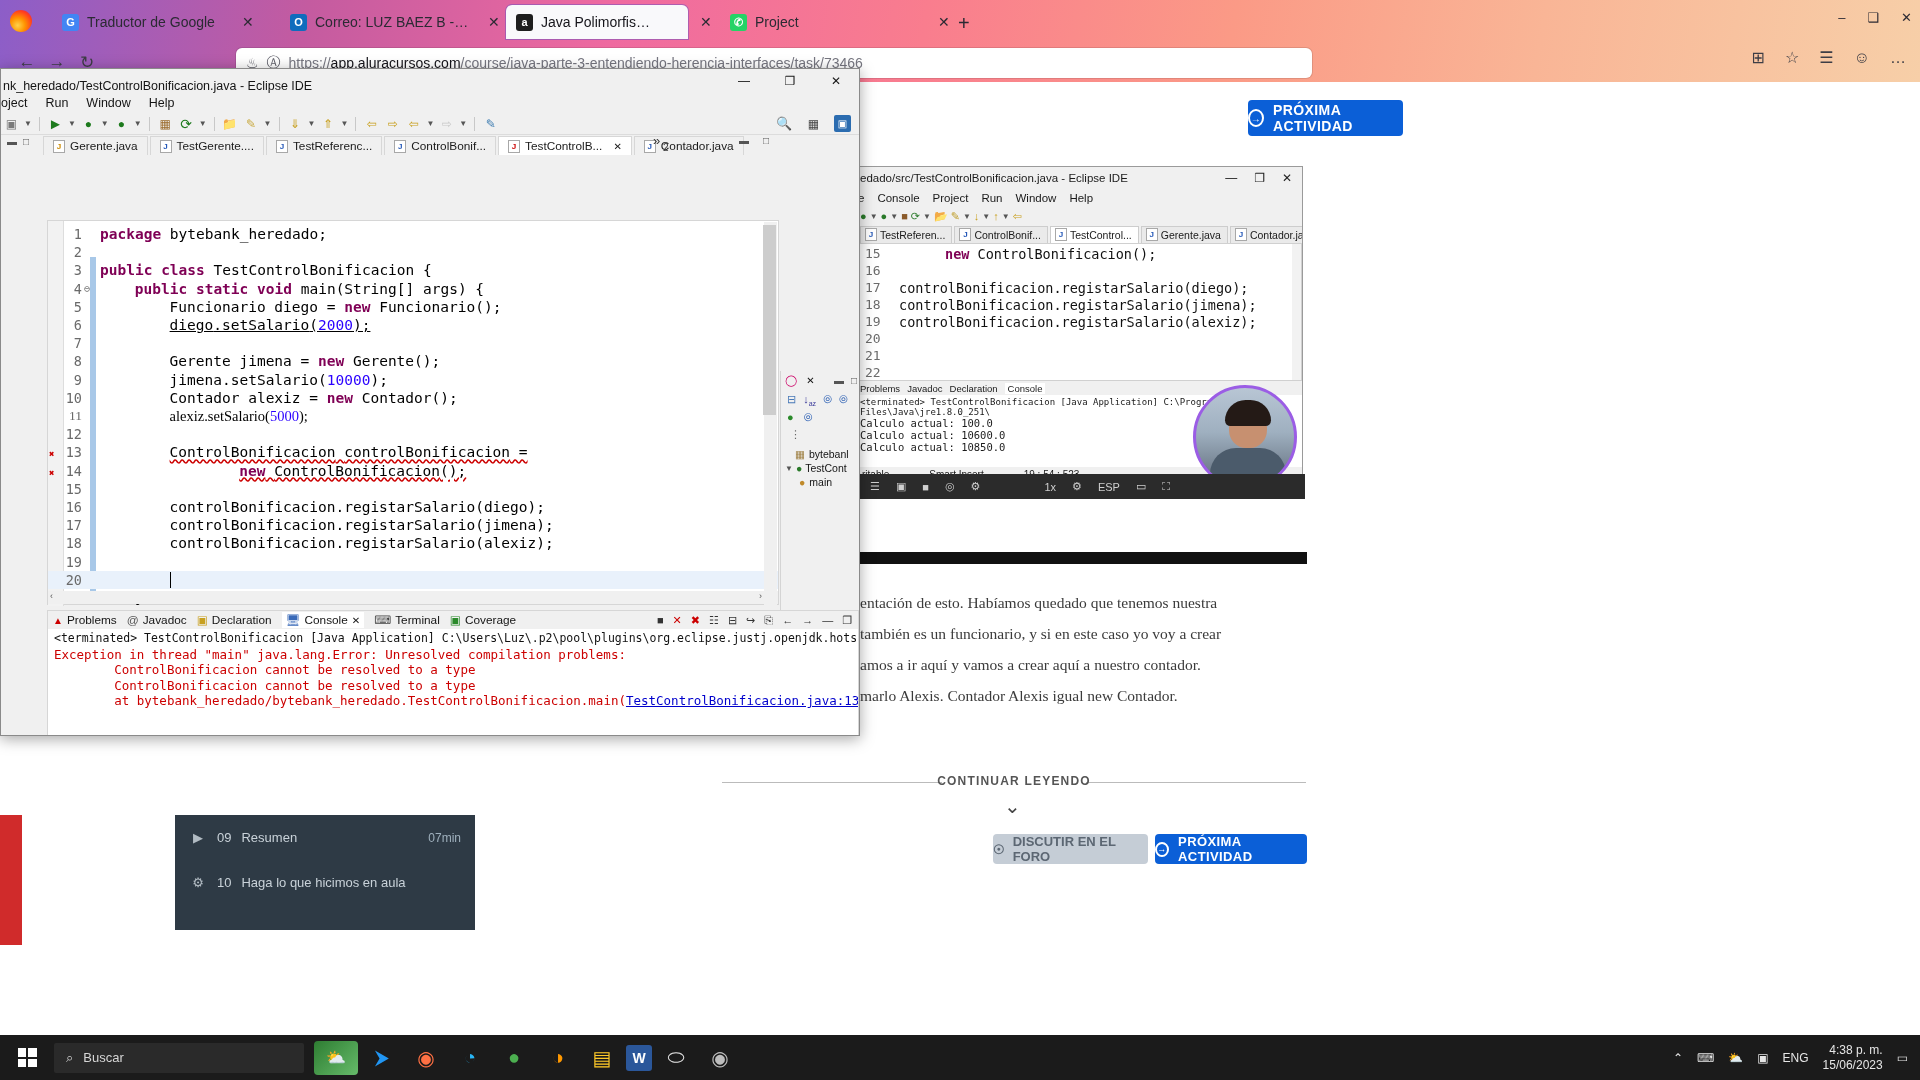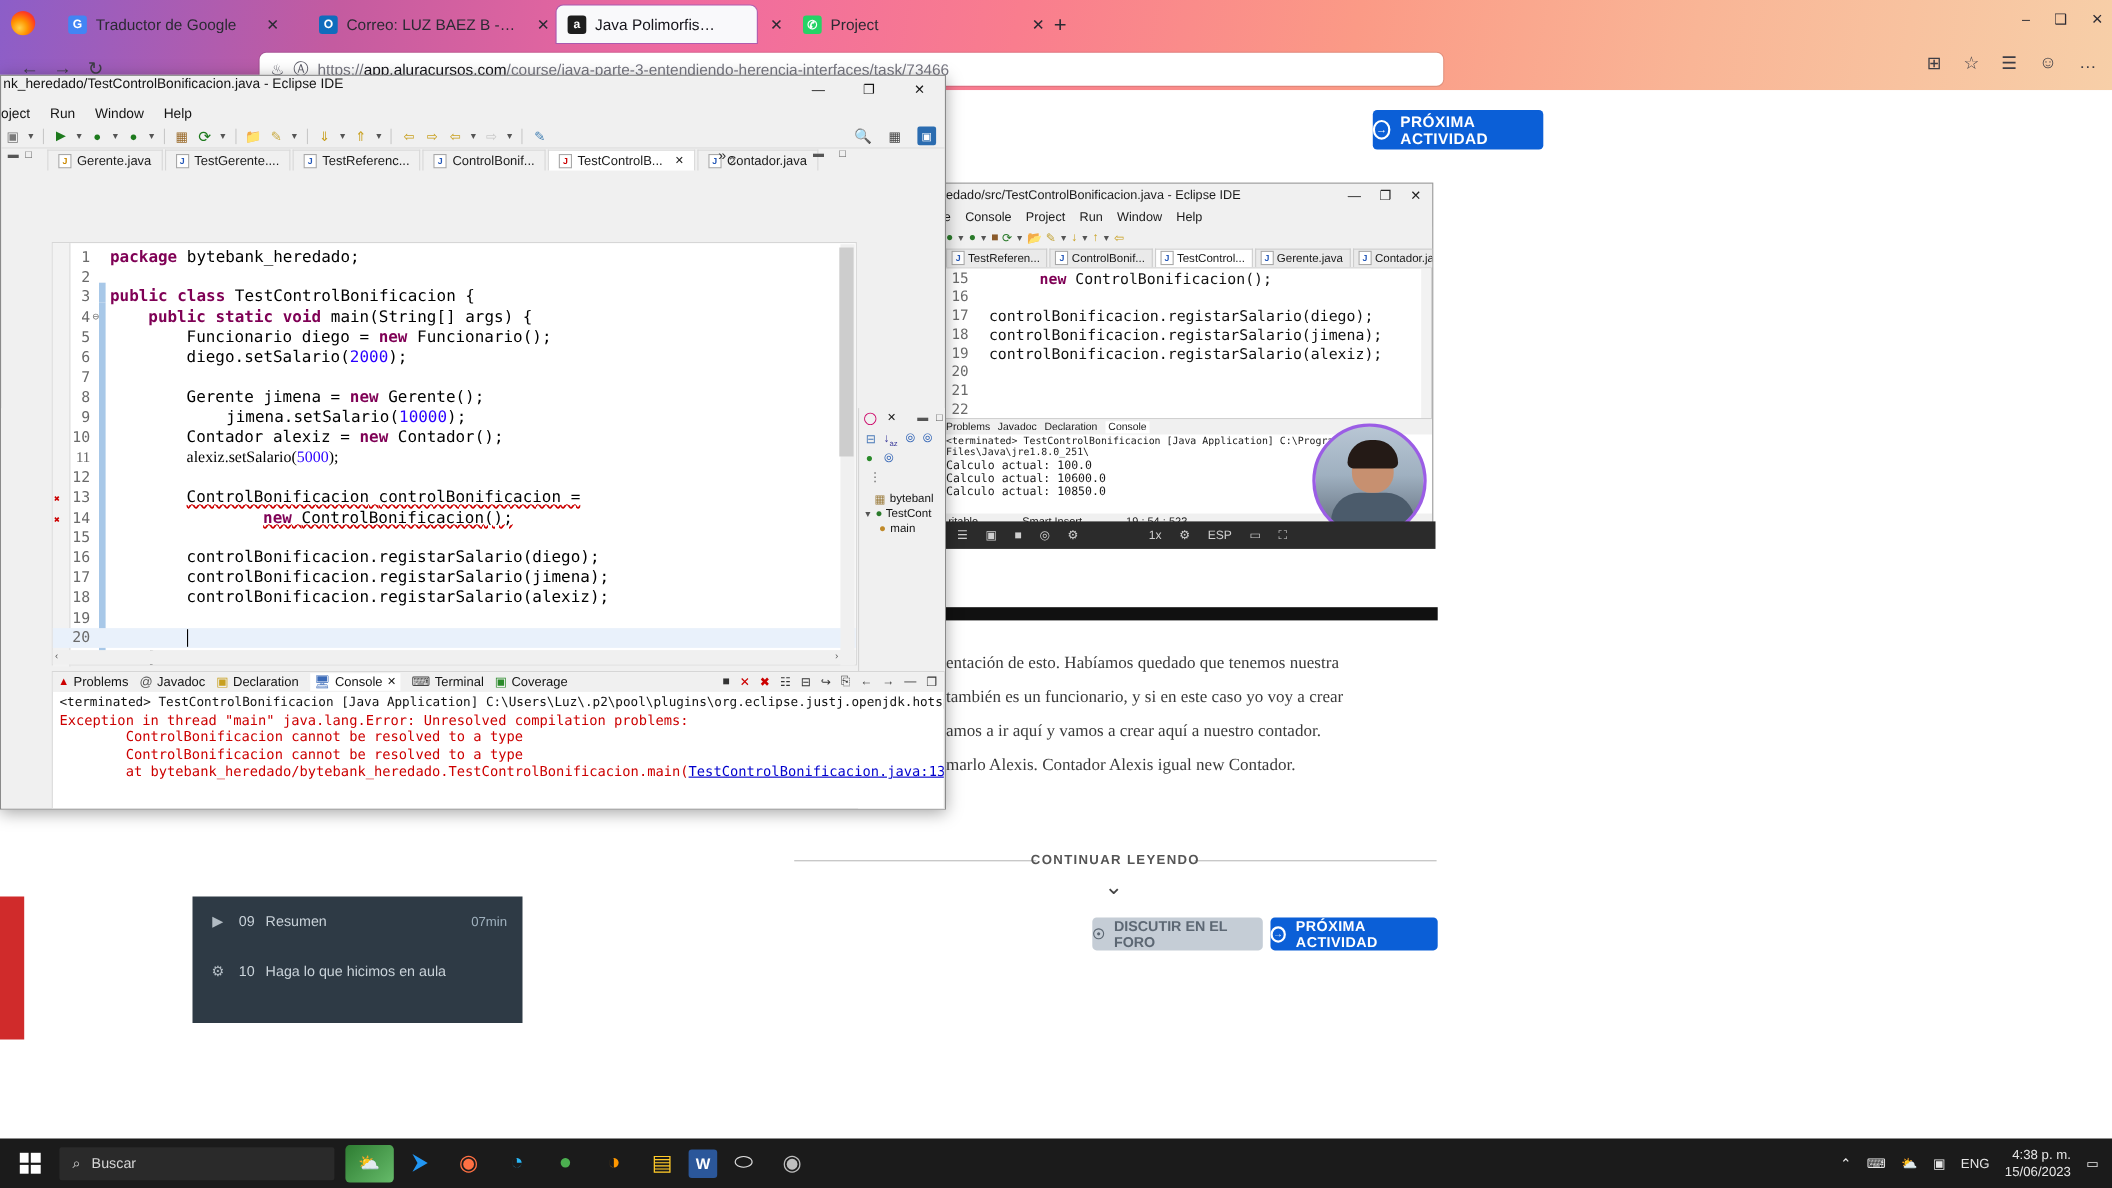--- a/index.html
+++ b/index.html
@@ -92,21 +92,21 @@
   .wc-hair { position:absolute; left:29px; top:12px; width:46px; height:26px; border-radius:23px 23px 6px 6px; background:#241a16; }
   .wc-body { position:absolute; left:14px; top:60px; width:76px; height:48px; border-radius:26px 26px 0 0; background:#4b5b6b; }
 
   
   .obsbar { position:absolute; left:860px; top:474px; width:445px; height:25px; background:#2b2b2b;
      display:flex; align-items:center; gap:16px; padding:0 10px; color:#cfcfcf; font-size:11px; }
 
   
   .ide1 { position:absolute; left:0px; top:68px; width:860px; height:668px; background:#f0f0f0;
      border:1px solid #8a8a8a; box-shadow:0 3px 14px rgba(0,0,0,.35); overflow:hidden; color:#141414; }
-  .ide1-title { height:24px; display:flex; align-items:flex-start; font-size:12.5px; padding-left:0px; }
+  .ide1-title { height:24px; display:flex; align-items:flex-end; font-size:12.5px; padding-left:0px; }
   .ide1-title .tt { padding-left:2px; }
   .ide1-title .wbtns { margin-left:auto; display:flex; }
   .ide1-title .wbtns div { width:46px; height:24px; display:flex; align-items:center; justify-content:center; font-size:12px; }
   .ide1-menu { height:20px; display:flex; align-items:center; gap:18px; font-size:12.5px; padding-left:0px; }
   .ide1-toolbar { height:22px; display:flex; align-items:center; gap:4px; padding-left:2px; border-bottom:1px solid #dcdcdc; }
   .tbico { width:17px; height:17px; display:flex; align-items:center; justify-content:center; font-size:12px; }
   .tbsep { width:1px; height:14px; background:#c8c8c8; margin:0 3px; }
   .caret { font-size:8px; color:#555; }
   .ide1-tabs { height:20px; display:flex; align-items:flex-end; font-size:11.8px; padding-left:42px; position:relative; }
   .ed-tab { height:19px; padding:0 9px; display:flex; align-items:center; gap:5px; white-space:nowrap;
@@ -509,33 +509,33 @@
               <span class="num">4</span>
               <span style="position: absolute; left: 36px; font-size: 10px; color: rgb(119, 119, 119); top: 0px;">⊖</span>
               <span class="txt" style="left: 86.8px;"><span class="kw">public</span><span></span><span> </span><span></span><span class="kw">static</span><span></span><span> </span><span></span><span class="kw">void</span><span></span><span> </span><span></span><span>main</span><span></span><span>(</span><span></span><span>String</span><span></span><span>[] </span><span></span><span>args</span><span></span><span>) {</span></span>
             </div>
             <div class="crow" style="top: 76.8px;">
               <span class="num">5</span>
               <span class="txt" style="left: 121.6px;"><span>Funcionario</span><span></span><span> </span><span></span><span>diego</span><span></span><span> = </span><span></span><span class="kw">new</span><span></span><span> </span><span></span><span>Funcionario</span><span></span><span>();</span></span>
             </div>
             <div class="crow" style="top: 95px;">
               <span class="num">6</span>
-              <span class="txt" style="left: 121.6px;"><span>diego</span><span></span><span>.</span><span></span><span>setSalario</span><span></span><span>(</span><span></span><span class="lit">2000</span><span></span><span>);</span></span>
+              <span class="txt" style="left: 121.6px; text-decoration: underline;"><span>diego</span><span></span><span>.</span><span></span><span>setSalario</span><span></span><span>(</span><span></span><span class="lit">2000</span><span></span><span>);</span></span>
             </div>
             <div class="crow" style="top: 113.2px;">
               <span class="num">7</span>
               <span class="txt" style="left: 52px;"><span></span></span>
             </div>
             <div class="crow" style="top: 131.4px;">
               <span class="num">8</span>
               <span class="txt" style="left: 121.6px;"><span>Gerente</span><span></span><span> </span><span></span><span>jimena</span><span></span><span> = </span><span></span><span class="kw">new</span><span></span><span> </span><span></span><span>Gerente</span><span></span><span>();</span></span>
             </div>
             <div class="crow" style="top: 149.6px;">
               <span class="num">9</span>
-              <span class="txt" style="left: 121.6px; margin-left: 36px;"><span>jimena</span><span></span><span>.</span><span></span><span>setSalario</span><span></span><span>(</span><span></span><span class="lit">10000</span><span></span><span>);</span></span>
+              <span class="txt" style="left: 121.6px;"><span>jimena</span><span></span><span>.</span><span></span><span>setSalario</span><span></span><span>(</span><span></span><span class="lit">10000</span><span></span><span>);</span></span>
             </div>
             <div class="crow" style="top: 167.8px;">
               <span class="num">10</span>
               <span class="txt" style="left: 121.6px;"><span>Contador</span><span></span><span> </span><span></span><span>alexiz</span><span></span><span> = </span><span></span><span class="kw">new</span><span></span><span> </span><span></span><span>Contador</span><span></span><span>();</span></span>
             </div>
             <div class="crow" style="top: 186px; font-family: Liberation Serif, serif;">
               <span class="num">11</span>
               <span class="txt" style="left: 121.6px;"><span>alexiz</span><span></span><span>.</span><span></span><span>setSalario</span><span></span><span>(</span><span></span><span class="lit">5000</span><span></span><span>);</span></span>
             </div>
             <div class="crow" style="top: 204.2px;">

